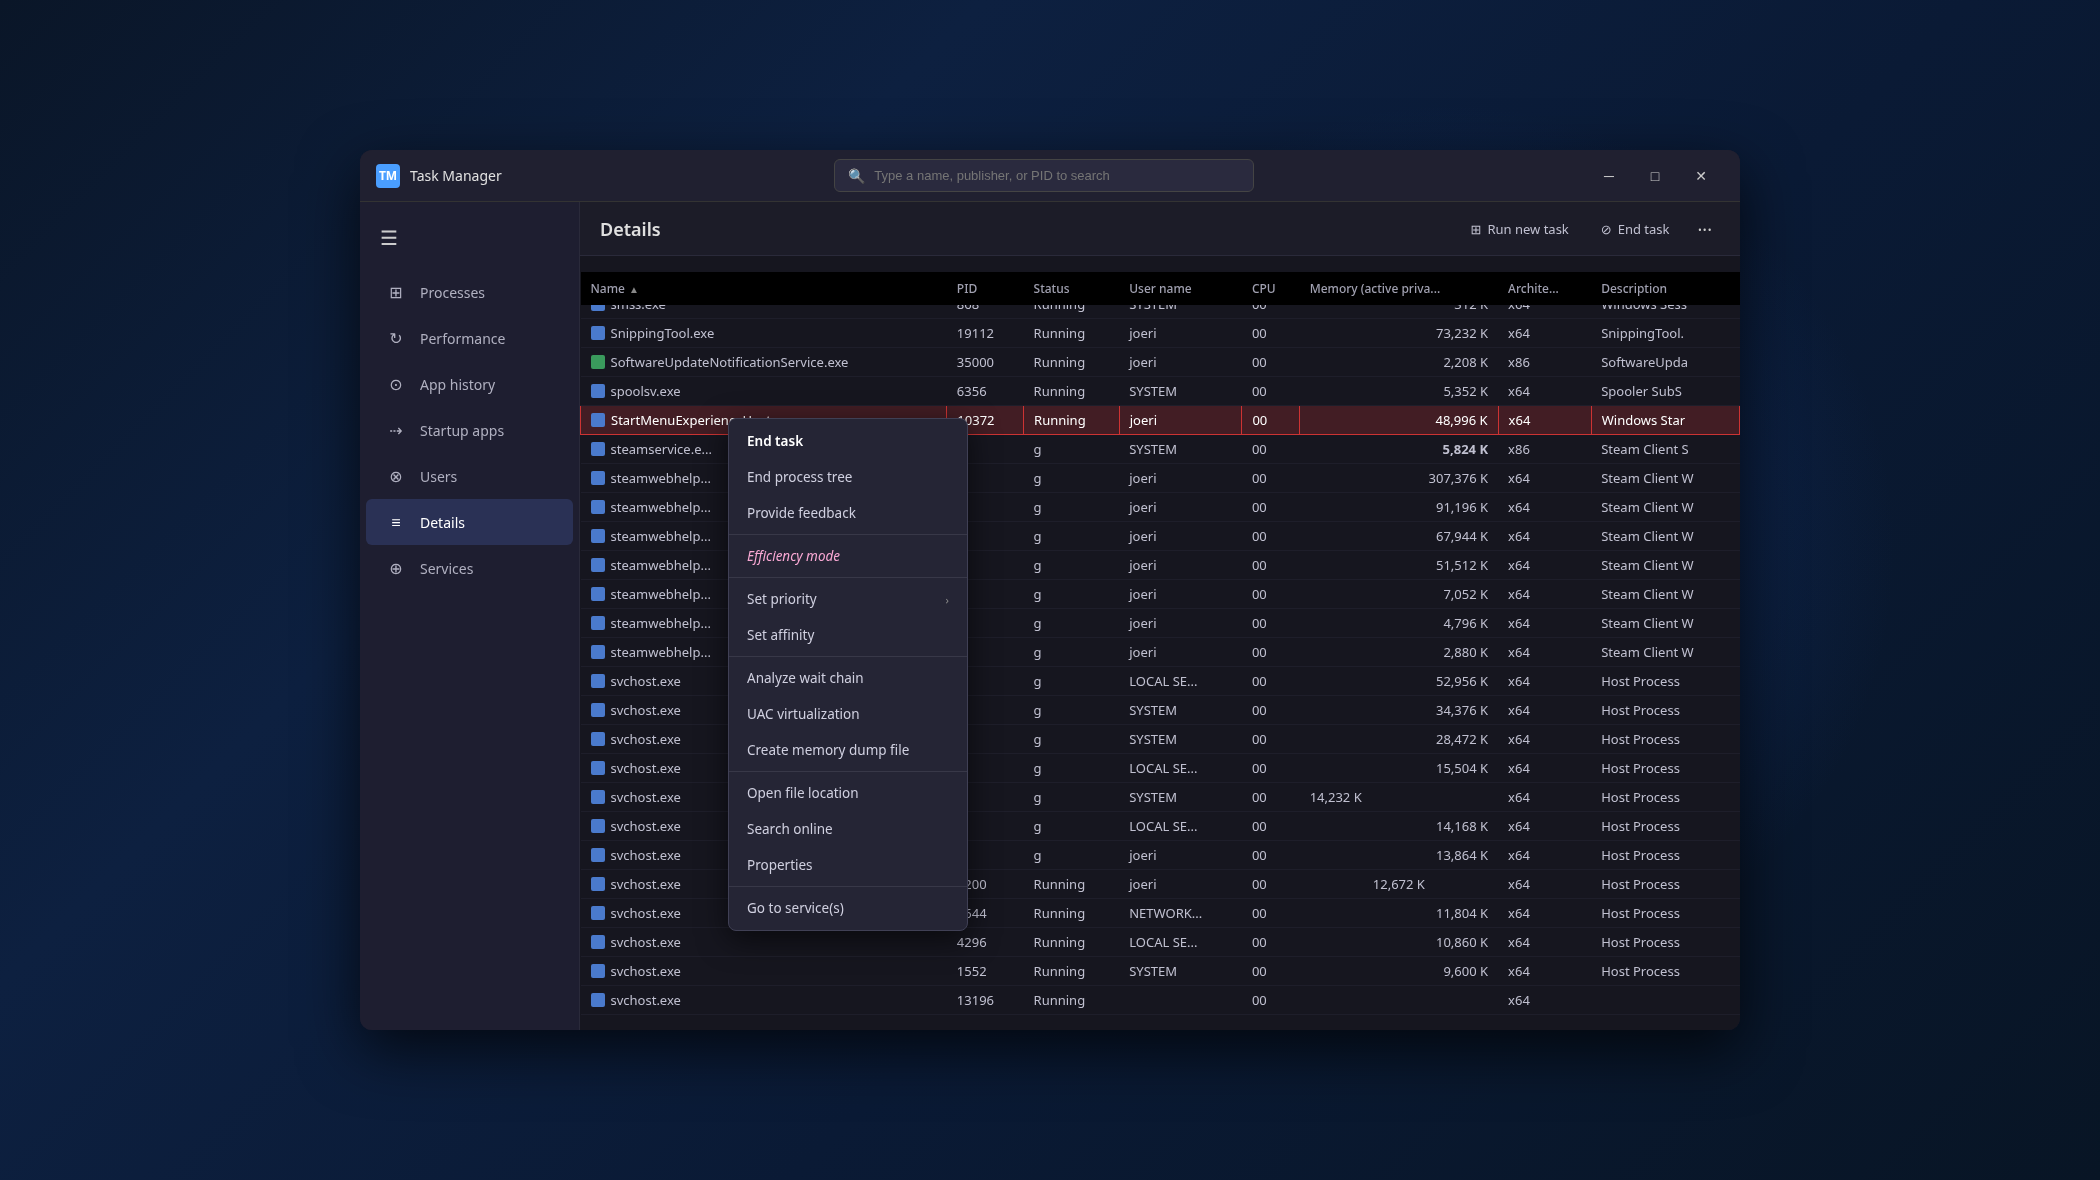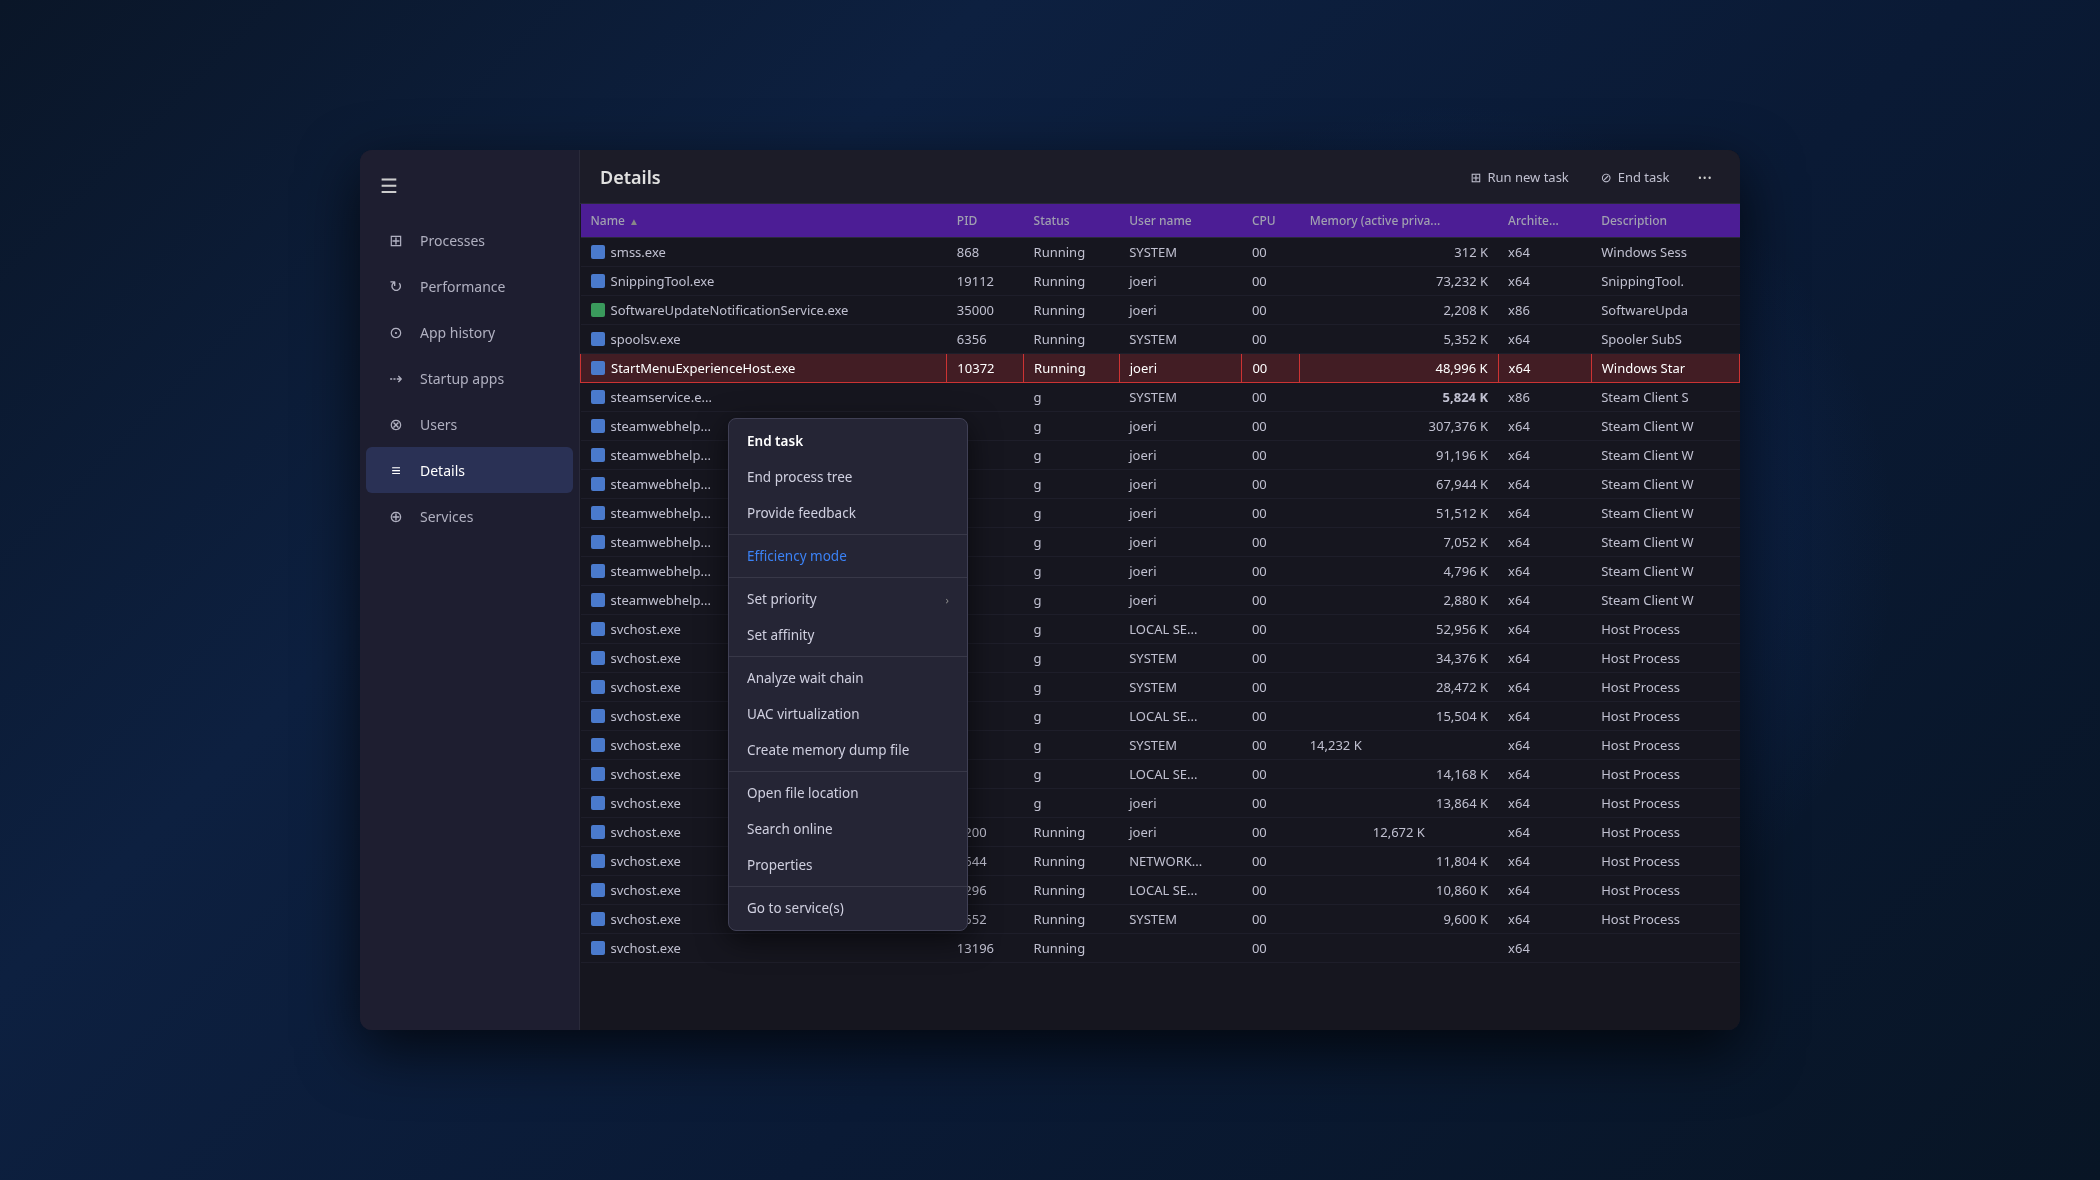--- a/index.html
+++ b/index.html
@@ -181,22 +181,22 @@
       overflow-y: auto;
       overflow-x: hidden;
     }
     .details-table {
       width: 100%;
       border-collapse: collapse;
       font-size: 13px;
     }
     .details-table thead {
       position: sticky;
-      top: 0;
-      background: #4c1d95;
+      top: 16px;
+      background: #000000;
       z-index: 5;
     }
     .details-table th {
       text-align: left;
       padding: 8px 10px;
       color: #a0a0b0;
       font-weight: 500;
       border-bottom: 1px solid #2a2a3a;
       white-space: nowrap;
       font-size: 12px;
@@ -235,21 +235,21 @@
     }
     .ctx-item {
       display: flex;
       align-items: center;
       padding: 9px 18px;
       color: #d0d0e0;
       font-size: 13.5px;
       cursor: pointer;
       justify-content: space-between;
     }
-    .ctx-item.disabled { color: #3b82f6; cursor: default; }
+    .ctx-item.disabled { color: #f9a8d4; cursor: default; font-style: italic; }
     .ctx-item.bold-item {
       font-weight: 600;
       color: #ffffff;
     }
     .ctx-separator {
       height: 1px;
       background: #383848;
       margin: 3px 0;
     }
     .ctx-chevron { font-size: 11px; color: #888; }
@@ -259,20 +259,37 @@
     .table-container::-webkit-scrollbar-track { background: #1a1a28; }
     .table-container::-webkit-scrollbar-thumb { background: #404055; border-radius: 4px; }
 
     .th-sort-container { display: flex; align-items: center; }
   </style>
 </head>
 <body>
 
 <div class="window">
 
+  <div class="titlebar">
+    <div class="titlebar-icon">
+      <span>TM</span>
+    </div>
+    <span class="titlebar-title">Task Manager</span>
+    <div class="titlebar-search">
+      <div class="search-box">
+        <span class="search-icon-svg">🔍</span>
+        <input type="text" placeholder="Type a name, publisher, or PID to search" style="">
+      </div>
+    </div>
+    <div class="window-controls">
+      <div class="wc-btn">─</div>
+      <div class="wc-btn">□</div>
+      <div class="wc-btn wc-close">✕</div>
+    </div>
+  </div>
 
   <div class="window-body">
 
     <div class="sidebar">
       <div class="sidebar-menu-btn">☰</div>
       <div id="sidebar-items-container">
           <div class="sidebar-item">
     <span class="sidebar-icon">⊞</span>
     <span>Processes</span>
   </div>

